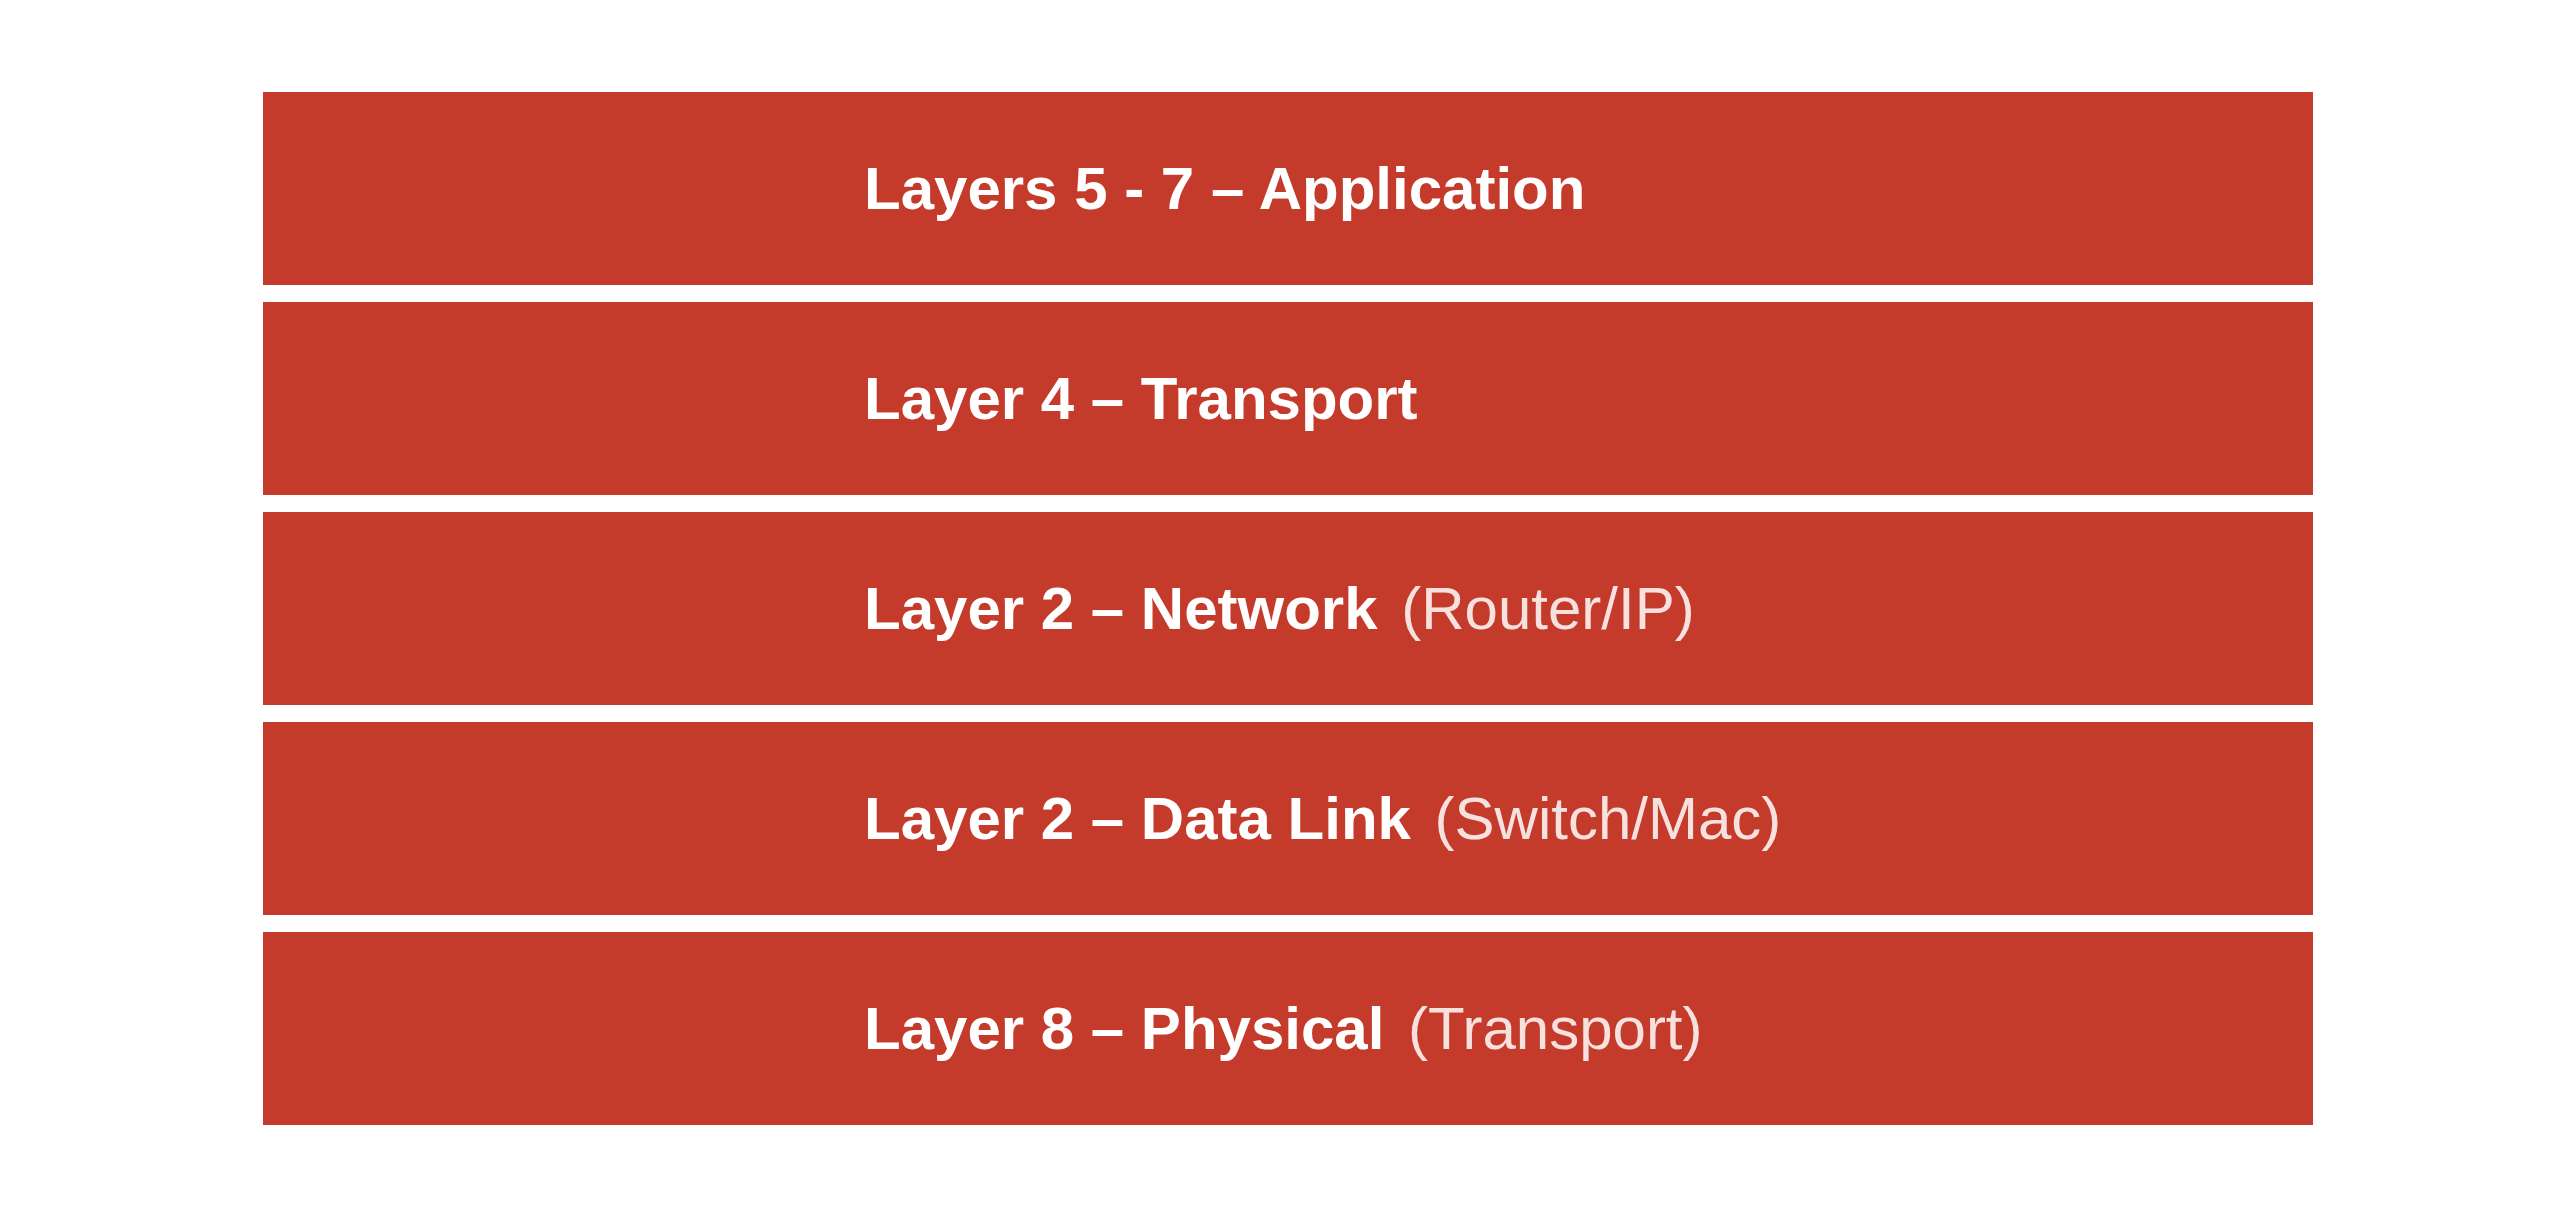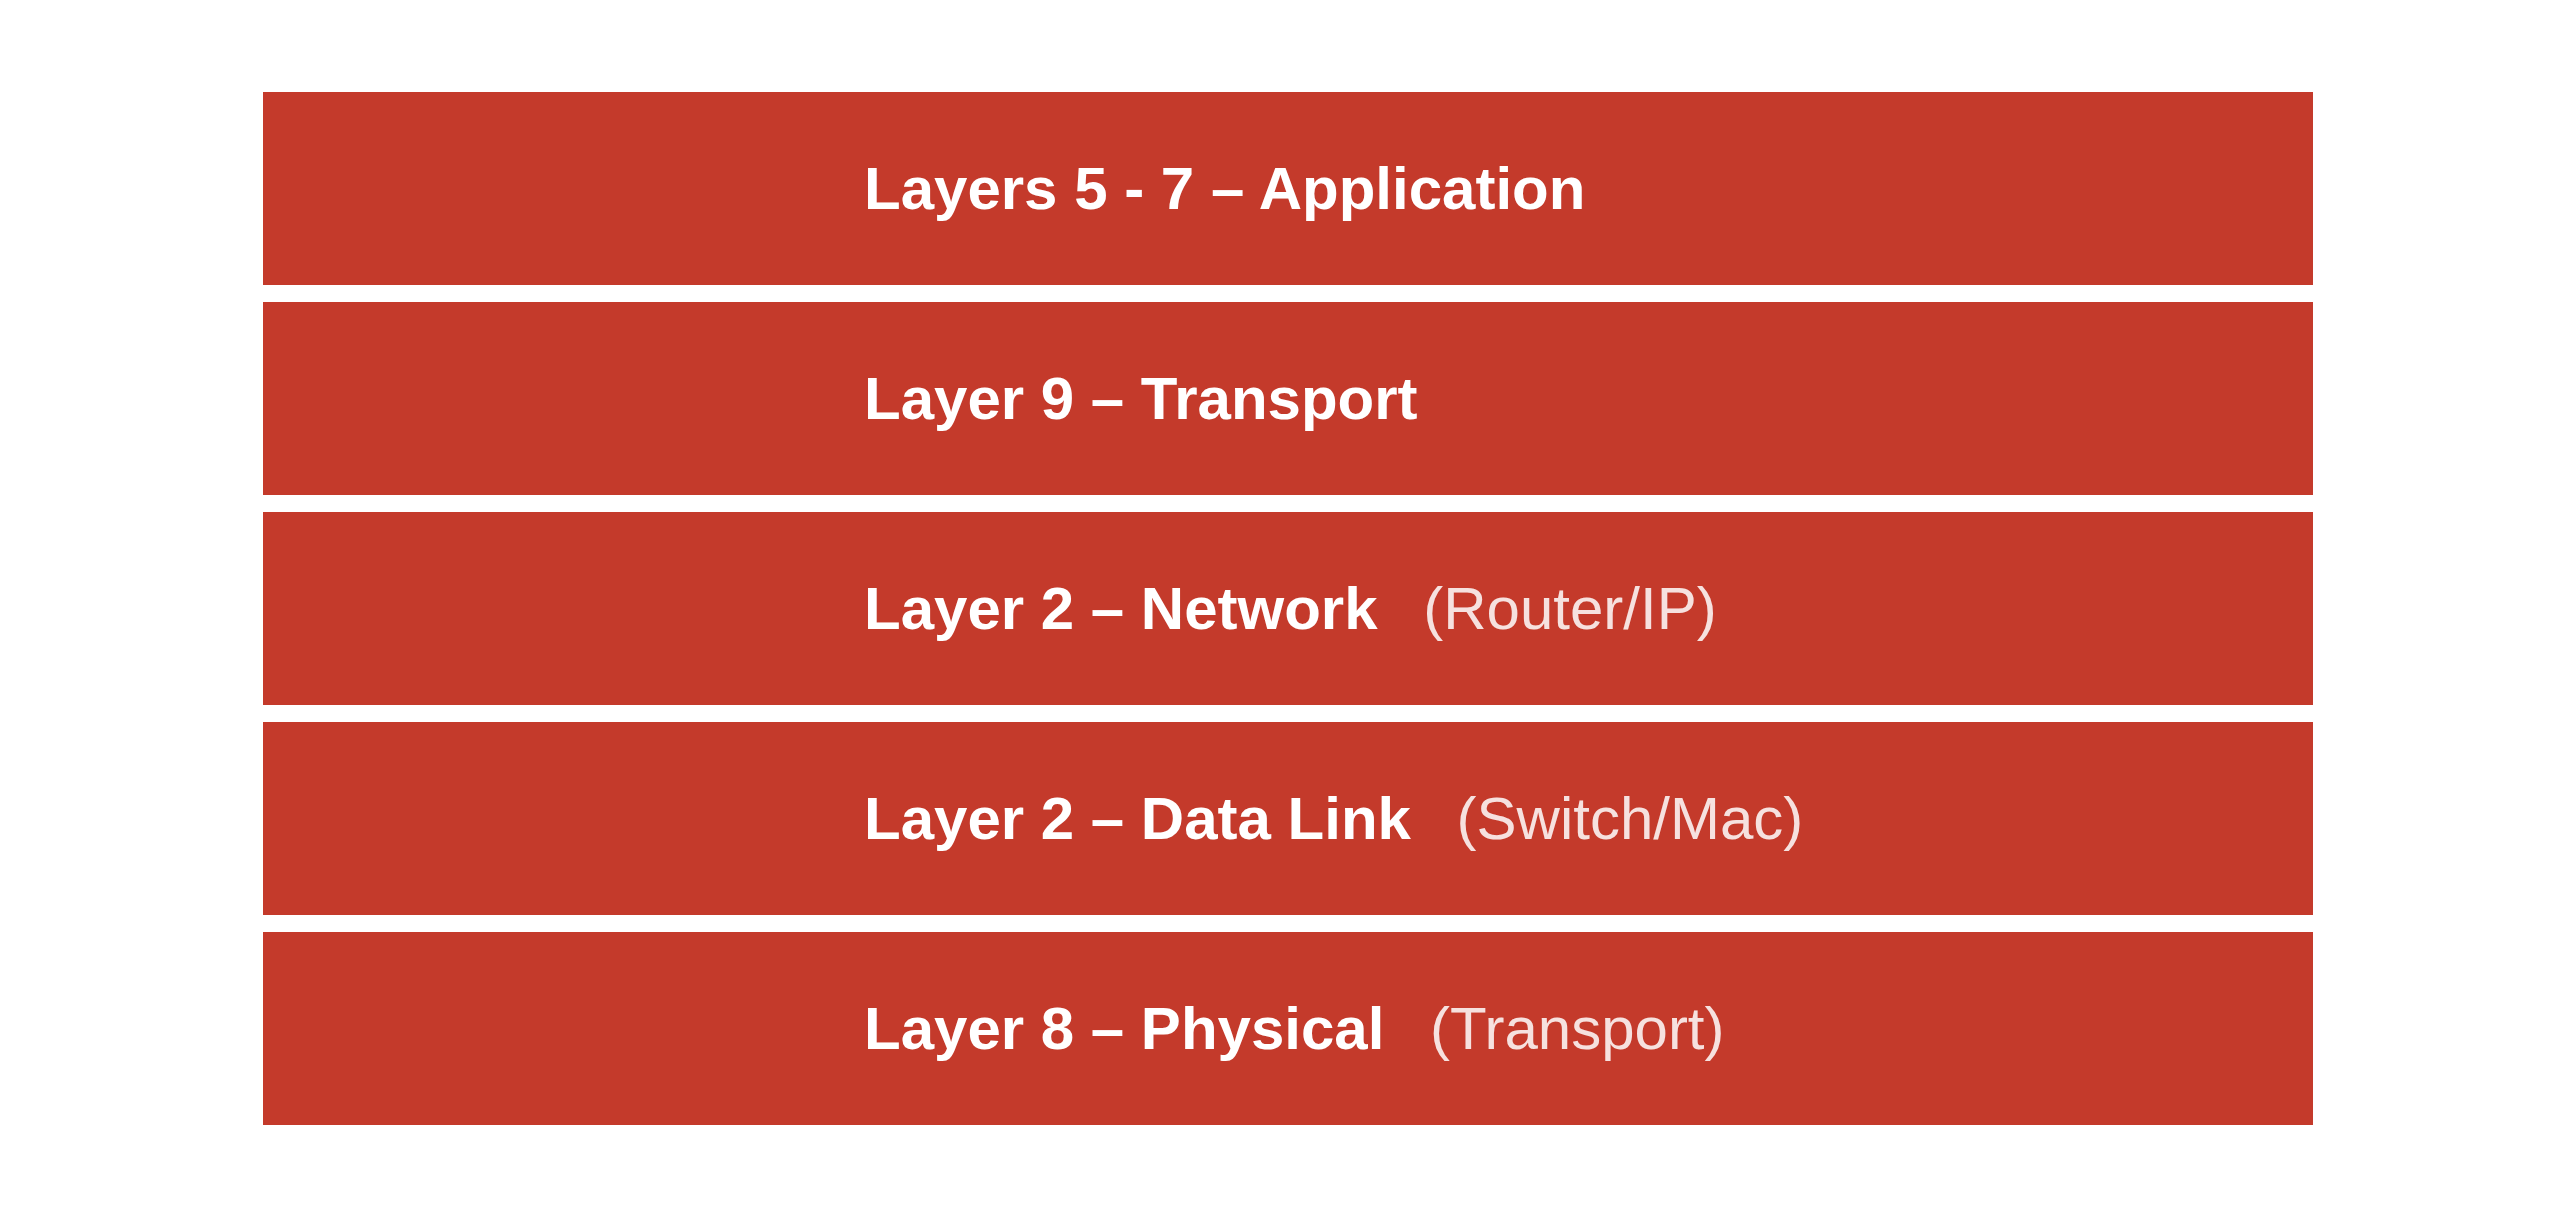--- a/index.html
+++ b/index.html
@@ -38,40 +38,40 @@
     white-space: nowrap;
     color: var(--text, #ffffff);
   }
   .bar-title {
     font-weight: bold;
     color: var(--text, #ffffff);
   }
   .bar-annotation {
     font-weight: normal;
     color: var(--text-secondary, rgba(255,255,255,0.85));
-    margin-left: 29px;
+    margin-left: 7px;
   }
   .bar-annotation:empty { display: none; }
 </style>
 </head>
 <body>
 
 <div class="canvas">
   <div class="stack">
 
     <div class="bar">
       <span class="bar-text">
         <span class="bar-title">Layers 5 - 7 – Application</span>
         
       </span>
     </div>
 
     <div class="bar">
       <span class="bar-text">
-        <span class="bar-title">Layer 9 – Transport</span>
+        <span class="bar-title">Layer 4 – Transport</span>
         
       </span>
     </div>
 
     <div class="bar">
       <span class="bar-text">
         <span class="bar-title">Layer 2 – Network</span>
         <span class="bar-annotation">(Router/IP)</span>
       </span>
     </div>

